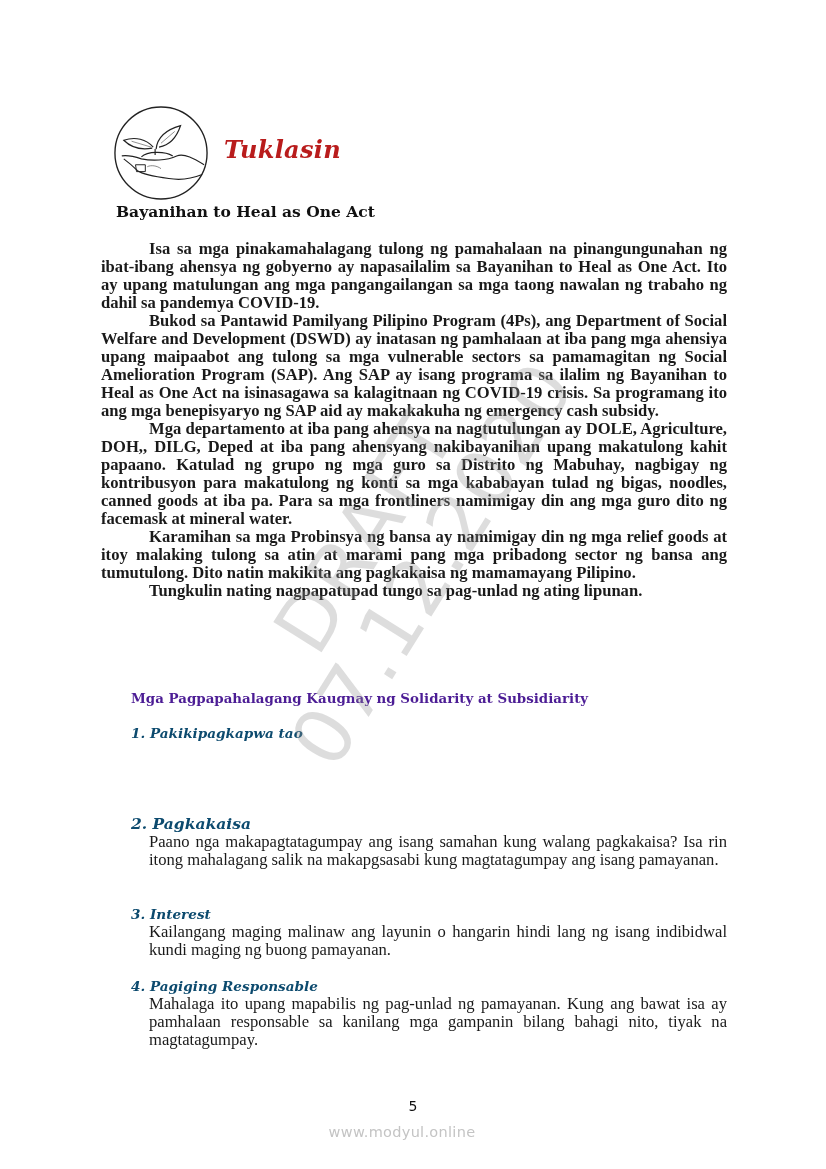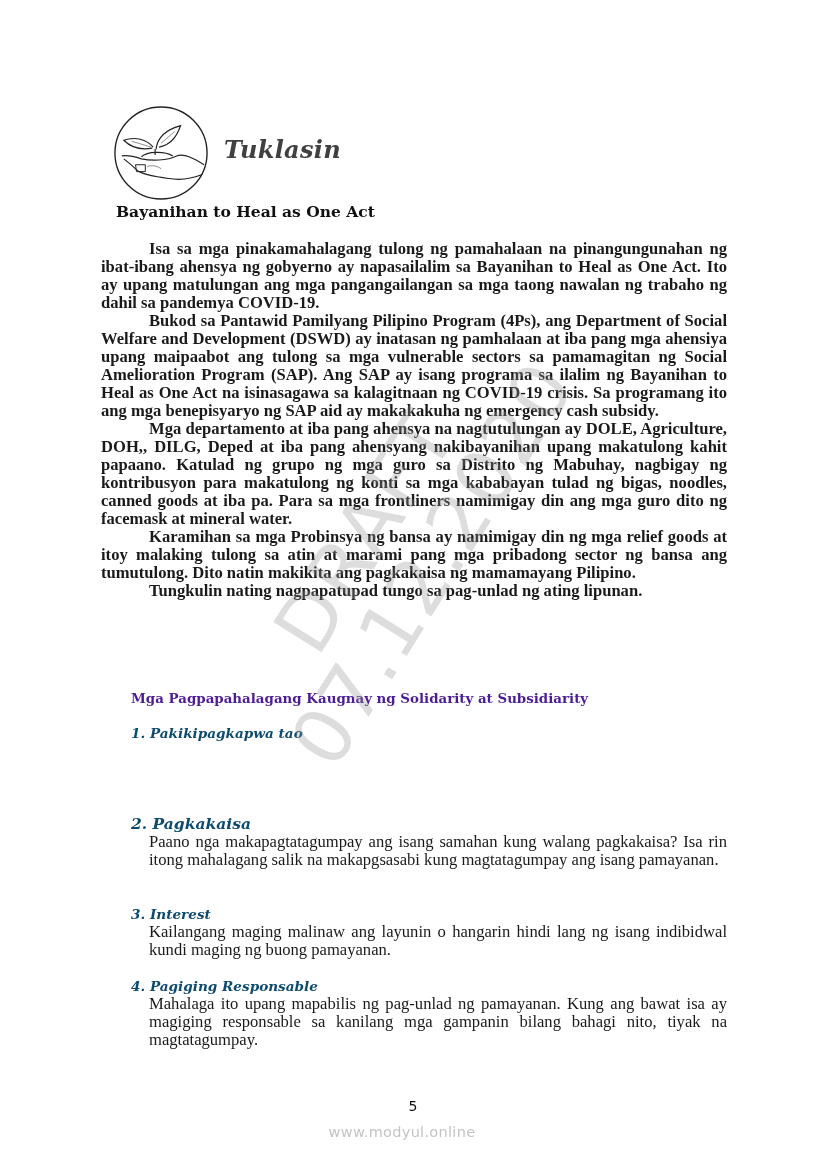--- a/index.html
+++ b/index.html
@@ -2,21 +2,21 @@
 <html><head>
 <meta charset="utf-8">
 <style>
   html, body { margin: 0; padding: 0; background: #ffffff; }
   body { width: 826px; height: 1169px; position: relative; overflow: hidden;
          font-family: "DejaVu Serif", "Liberation Serif", serif; color: #111; }
   .page { position: absolute; left: 0; top: 0; width: 826px; height: 1169px; }
 
   .icon-circle { position: absolute; left: 112px; top: 104px; width: 98px; height: 98px; }
   .section-title { position: absolute; left: 224px; top: 135px; font-family: "DejaVu Serif", serif;
-                   font-weight: bold; font-style: italic; font-size: 24px; color: #404040; letter-spacing: 0.3px; }
+                   font-weight: bold; font-style: italic; font-size: 24px; color: #b91c1c; letter-spacing: 0.3px; }
   .doc-title { position: absolute; left: 116px; top: 202px; font-family: "DejaVu Serif", serif; font-weight: bold;
                font-size: 15.5px; color: #111; }
 
   .body { position: absolute; left: 101px; width: 626px; top: 240px;
           font-family: "Liberation Serif", serif; font-size: 16.6px; line-height: 18px; color: #1a1a1a; }
   .body p { margin: 0; text-align: justify; text-indent: 48px; font-weight: bold; }
 
   .sub-title { position: absolute; left: 131px; top: 690px; font-family: "DejaVu Serif", serif; font-weight: bold;
                font-size: 13.4px; color: #4c1d95; }
 
@@ -83,21 +83,21 @@
   <div class="item item2">
     <div class="head big">2. Pagkakaisa</div>
     <div class="text">Paano nga makapagtatagumpay ang isang samahan kung walang pagkakaisa? Isa rin itong mahalagang salik na makapgsasabi kung magtatagumpay ang isang pamayanan.</div>
   </div>
   <div class="item item3">
     <div class="head">3. Interest</div>
     <div class="text">Kailangang maging malinaw ang layunin o hangarin hindi lang ng isang indibidwal kundi maging ng buong pamayanan.</div>
   </div>
   <div class="item item4">
     <div class="head">4. Pagiging Responsable</div>
-    <div class="text">Mahalaga ito upang mapabilis ng pag-unlad ng pamayanan. Kung ang bawat isa ay magiging responsable sa kanilang mga gampanin bilang bahagi nito, tiyak na magtatagumpay.</div>
+    <div class="text">Mahalaga ito upang mapabilis ng pag-unlad ng pamayanan. Kung ang bawat isa ay pamhalaan responsable sa kanilang mga gampanin bilang bahagi nito, tiyak na magtatagumpay.</div>
   </div>
 
   <div class="watermark">
     <div class="wm-inner">
       <span class="wm-line1">DRAFT</span>
       <span class="wm-line2">07.12.2020</span>
     </div>
   </div>
 
   <div class="page-number">5</div>

